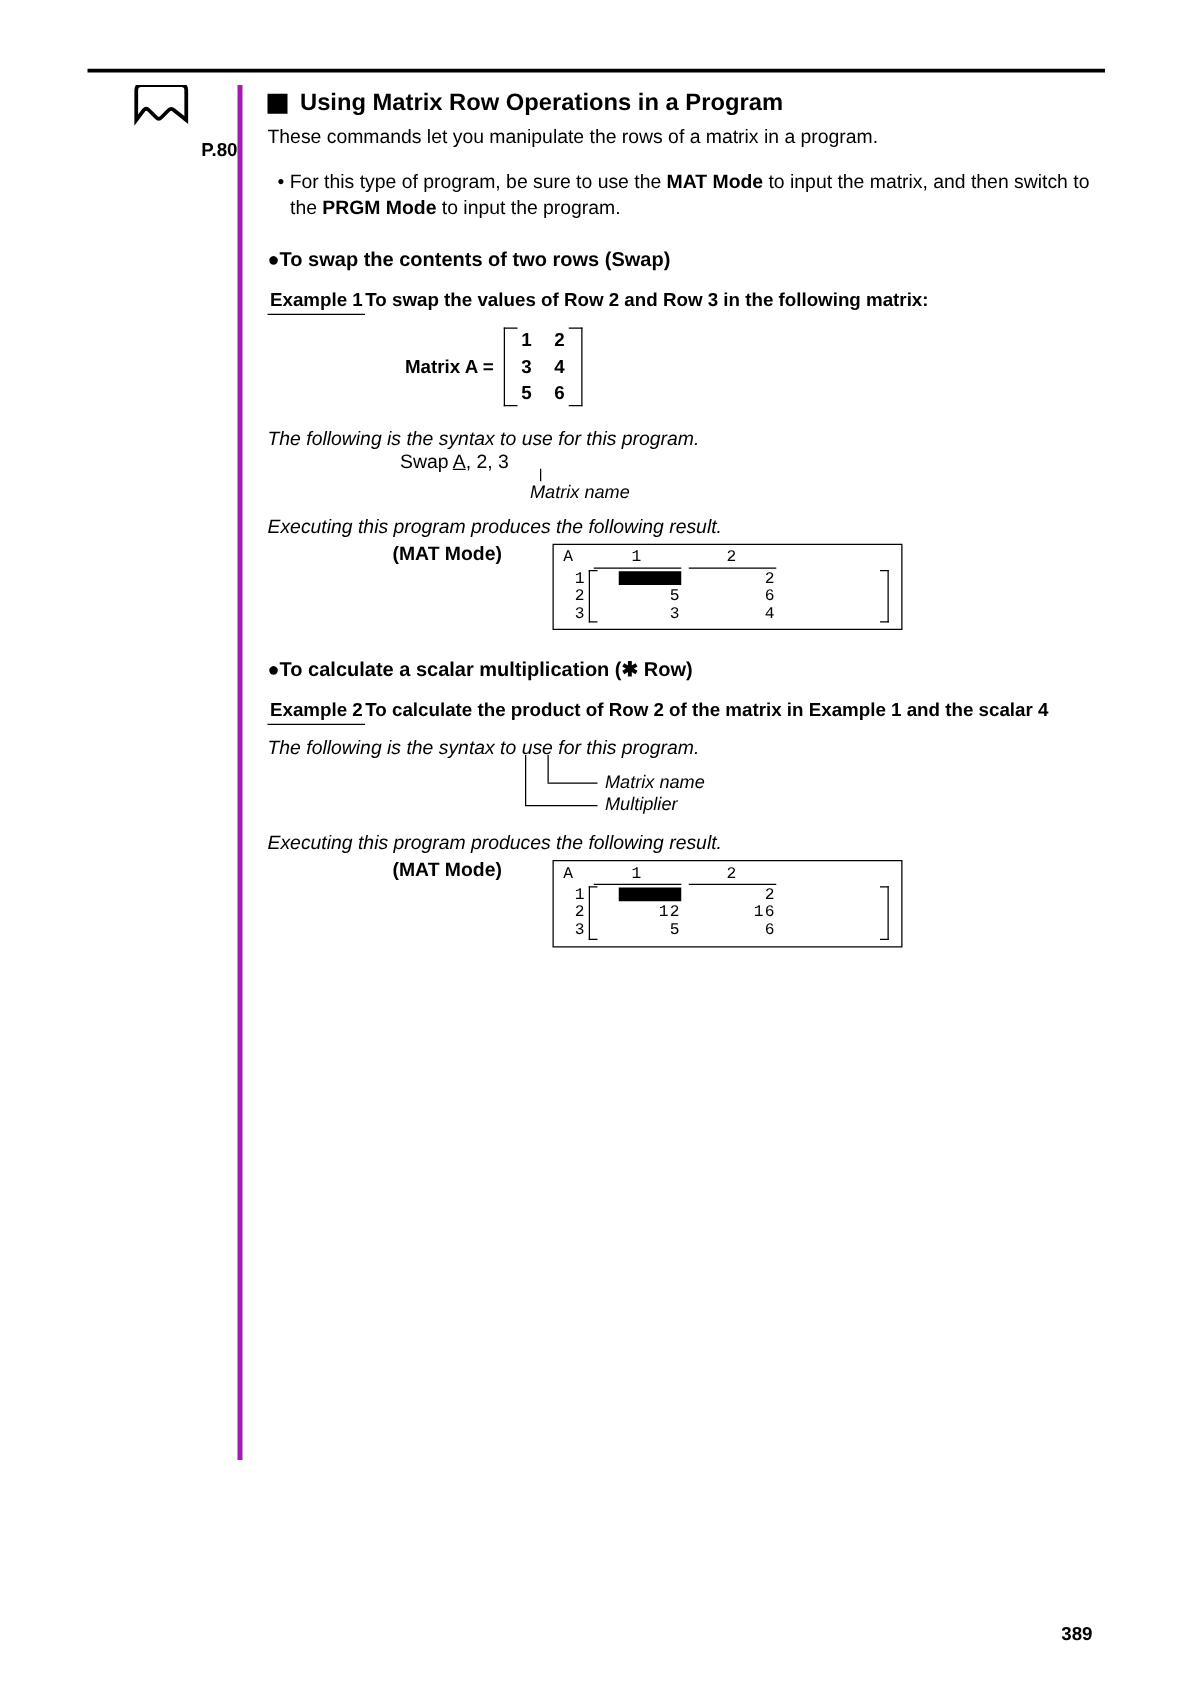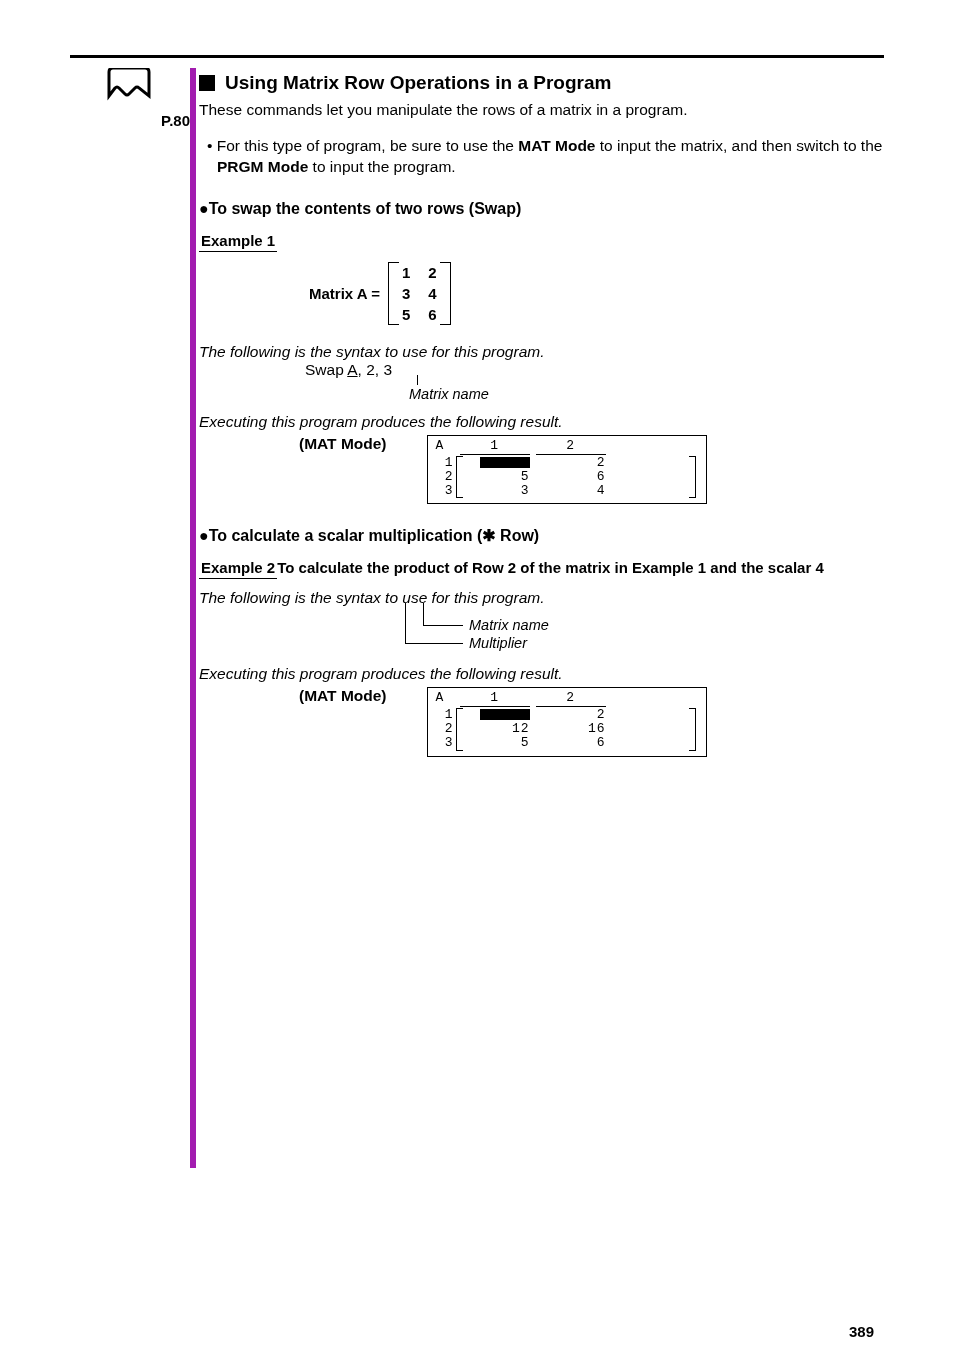--- a/index.html
+++ b/index.html
@@ -30,22 +30,22 @@
     display: flex;
     flex-direction: row;
   }
   .left-col {
     width: 120px;
     flex: 0 0 120px;
     position: relative;
   }
   .right-col {
     flex: 1;
-    border-left: 6px solid #a21caf;
-    padding-left: 3px;
+    border-left: 4px solid #a21caf;
+    padding-left: 20px;
     min-height: 1100px;
   }
   .bookmark {
     width: 48px;
     height: 42px;
     margin: 0 auto 0 35px;
     position: relative;
   }
   .bookmark svg { display:block; }
   .pref {
@@ -204,21 +204,21 @@
   .calc-body .rbracket{
     position:absolute; top:0; bottom:0; width:6px;
   }
   .calc-body .lbracket{left:20px; border-left:1.5px solid #000; border-top:1.5px solid #000; border-bottom:1.5px solid #000;}
   .calc-body .rbracket{right:4px; border-right:1.5px solid #000; border-top:1.5px solid #000; border-bottom:1.5px solid #000;}
   .hl{
     background:#000; color:#000; display:inline-block; width:50px; height:11px; vertical-align:middle;
   }
   .pagenum{
     position:absolute;
-    bottom:12px; right:80px;
+    bottom:36px; right:80px;
     font-weight:bold;
     font-size:15px;
   }
   .under { text-decoration: underline; }
   .seglcd{
     font-family: "Courier New", monospace;
     letter-spacing:1px;
   }
 </style>
 </head>
@@ -249,20 +249,21 @@
       <p class="body">These commands let you manipulate the rows of a matrix in a program.</p>
 
       <p class="bullet-indent">
         <span>• For this type of program, be sure to use the </span><b>MAT Mode</b><span> to input the matrix, and then switch to the </span><b>PRGM Mode</b><span> to input the program.</span>
       </p>
 
       <div class="subhead">●To swap the contents of two rows (Swap)</div>
 
       <div class="example-row">
         <span class="example-label">Example 1</span>
+        <span class="example-text">To swap the values of Row 2 and Row 3 in the following matrix:</span>
       </div>
 
       <div class="matrix-block">
         <span class="matrix-label">Matrix A =</span>
         <div class="mbracket">
           <div class="mgrid">
             <span>1</span>
             <span>2</span>
             <span>3</span>
             <span>4</span>

